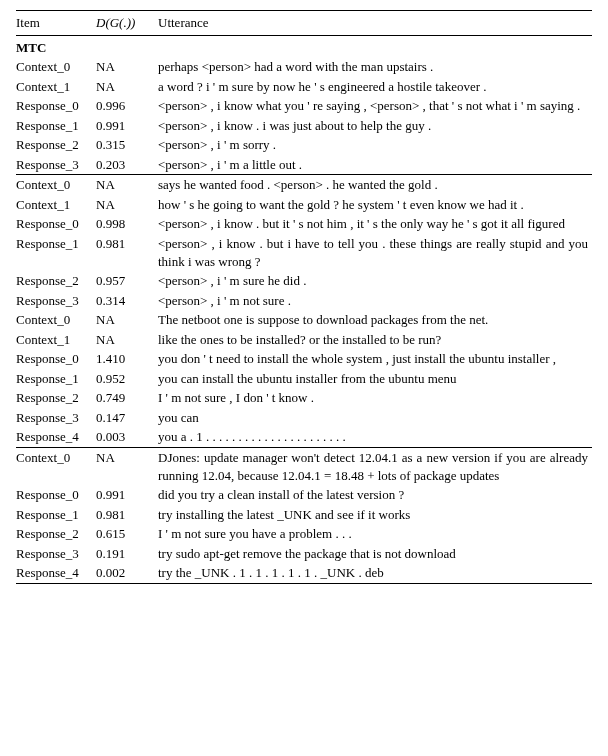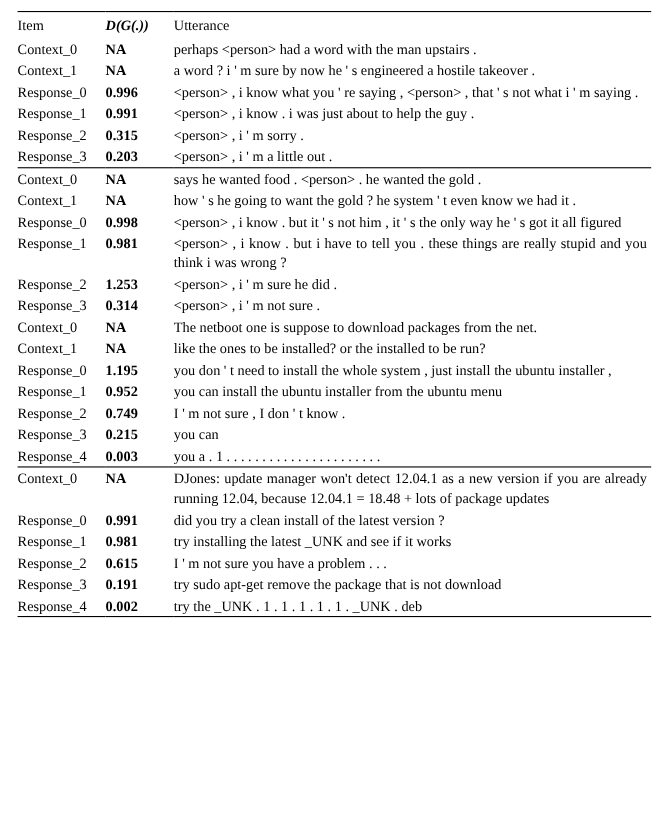--- a/index.html
+++ b/index.html
@@ -14,38 +14,41 @@
   }
   table {
     border-collapse: collapse;
     width: 100%;
   }
   td {
     vertical-align: top;
     padding: 1px 4px 1px 0;
   }
   .col-item { width: 76px; }
-  .col-score { width: 58px; font-weight: bold; }
+  .col-score { width: 58px; }
   .col-utt { }
   .hr-thin td { border-top: 1px solid #000; }
   .hdr td { padding-top: 3px; padding-bottom: 3px; margin-top: 16px; }
   .section td { font-weight: bold; padding-top: 3px; }
   .utt { text-align: justify; }
 </style>
 </head>
 <body>
 
 <table>
   <tbody>
       <tr class="hr-thin hdr">
     <td class="col-item">Item</td>
     <td class="col-score"><i>D(G(.))</i></td>
     <td class="col-utt">Utterance</td>
   </tr>
 
+  <tr class="hr-thin section">
+    <td colspan="3">MTC</td>
+  </tr>
 
   <tr>
         <td class="col-item">Context_0</td>
         <td class="col-score">NA</td>
         <td class="col-utt utt">perhaps &lt;person&gt; had a word with the man upstairs .</td>
       </tr>
   <tr>
         <td class="col-item">Context_1</td>
         <td class="col-score">NA</td>
         <td class="col-utt utt">a word ? i ' m sure by now he ' s engineered a hostile takeover .</td>
@@ -86,21 +89,21 @@
         <td class="col-score">0.998</td>
         <td class="col-utt utt">&lt;person&gt; , i know . but it ' s not him , it ' s the only way he ' s got it all figured</td>
       </tr>
   <tr>
         <td class="col-item">Response_1</td>
         <td class="col-score">0.981</td>
         <td class="col-utt utt">&lt;person&gt; , i know . but i have to tell you . these things are really stupid and you think i was wrong ?</td>
       </tr>
   <tr>
         <td class="col-item">Response_2</td>
-        <td class="col-score">1.253</td>
+        <td class="col-score">0.957</td>
         <td class="col-utt utt">&lt;person&gt; , i ' m sure he did .</td>
       </tr>
   <tr>
         <td class="col-item">Response_3</td>
         <td class="col-score">0.314</td>
         <td class="col-utt utt">&lt;person&gt; , i ' m not sure .</td>
       </tr>
 
 
   <tr>
@@ -108,36 +111,36 @@
         <td class="col-score">NA</td>
         <td class="col-utt utt">The netboot one is suppose to download packages from the net.</td>
       </tr>
   <tr>
         <td class="col-item">Context_1</td>
         <td class="col-score">NA</td>
         <td class="col-utt utt">like the ones to be installed? or the installed to be run?</td>
       </tr>
   <tr>
         <td class="col-item">Response_0</td>
-        <td class="col-score">1.195</td>
+        <td class="col-score">1.410</td>
         <td class="col-utt utt">you don ' t need to install the whole system , just install the ubuntu installer ,</td>
       </tr>
   <tr>
         <td class="col-item">Response_1</td>
         <td class="col-score">0.952</td>
         <td class="col-utt utt">you can install the ubuntu installer from the ubuntu menu</td>
       </tr>
   <tr>
         <td class="col-item">Response_2</td>
         <td class="col-score">0.749</td>
         <td class="col-utt utt">I ' m not sure , I don ' t know .</td>
       </tr>
   <tr>
         <td class="col-item">Response_3</td>
-        <td class="col-score">0.215</td>
+        <td class="col-score">0.147</td>
         <td class="col-utt utt">you can</td>
       </tr>
   <tr>
         <td class="col-item">Response_4</td>
         <td class="col-score">0.003</td>
         <td class="col-utt utt">you a . 1 . . . . . . . . . . . . . . . . . . . . . .</td>
       </tr>
 
   <tr class="hr-thin">
         <td class="col-item">Context_0</td>

